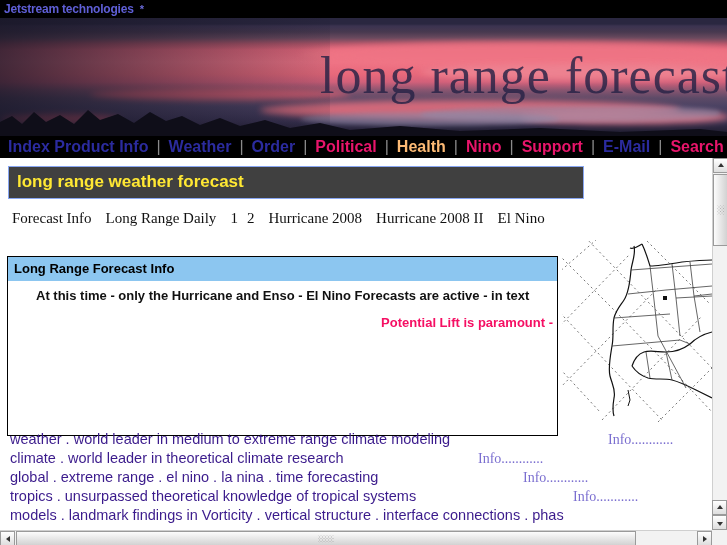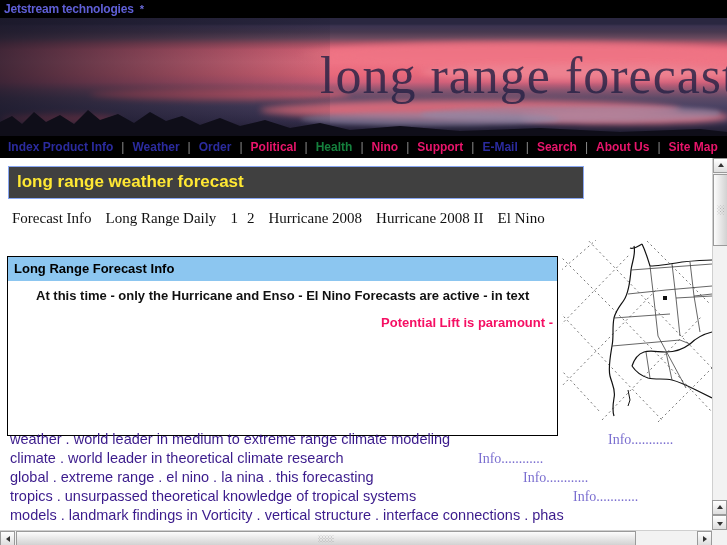--- a/index.html
+++ b/index.html
@@ -103,21 +103,21 @@
     line-height: 60px;
   }
 
   
   .navbar {
     position: absolute; top: 136px; left: 0;
     width: 727px; height: 22px;
     background: #000000;
     display: flex;
     align-items: center;
-    font-size: 12px;
+    font-size: 16px;
     font-weight: bold;
     white-space: nowrap;
     box-sizing: border-box;
   }
   .navbar .navitem {
     padding: 0 8px;
     cursor: pointer;
     text-decoration: none;
   }
   .navbar .sep { color: #8a8a8a; font-weight: normal; }
@@ -321,21 +321,21 @@
 
   <div class="navbar" id="navbar">
       <span class="navitem" style="color: rgb(43, 43, 158);">Index Product Info</span>
       <span class="sep">|</span>
       <span class="navitem" style="color: rgb(43, 43, 158);">Weather</span>
       <span class="sep">|</span>
       <span class="navitem" style="color: rgb(43, 43, 158);">Order</span>
       <span class="sep">|</span>
       <span class="navitem" style="color: rgb(232, 21, 107);">Political</span>
       <span class="sep">|</span>
-      <span class="navitem" style="color: #15803d;">Health</span>
+      <span class="navitem" style="color: #fdba74;">Health</span>
       <span class="sep">|</span>
       <span class="navitem" style="color: rgb(232, 21, 107);">Nino</span>
       <span class="sep">|</span>
       <span class="navitem" style="color: rgb(232, 21, 107);">Support</span>
       <span class="sep">|</span>
       <span class="navitem" style="color: rgb(43, 43, 158);">E-Mail</span>
       <span class="sep">|</span>
       <span class="navitem" style="color: rgb(232, 21, 107);">Search</span>
       <span class="sep">|</span>
       <span class="navitem" style="color: rgb(232, 21, 107);">About Us</span>
@@ -403,21 +403,21 @@
           </g>
           <rect x="101" y="56" width="4" height="4" fill="#111111"></rect>
           <path d="M66 150 L68 160 L66 166" stroke="#111111" stroke-width="1" fill="none"></path>
         </svg>
       </div>
     </div>
 
     <div class="taglines" id="taglines">
         <div class="line"><span class="txt">weather . world leader in medium to extreme range climate modeling</span><span class="info" style="left: 595px;">Info............</span></div>
         <div class="line"><span class="txt">climate . world leader in theoretical climate research</span><span class="info" style="left: 465px;">Info............</span></div>
-        <div class="line"><span class="txt">global . extreme range . el nino . la nina . this forecasting</span><span class="info" style="left: 510px;">Info............</span></div>
+        <div class="line"><span class="txt">global . extreme range . el nino . la nina . time forecasting</span><span class="info" style="left: 510px;">Info............</span></div>
         <div class="line"><span class="txt">tropics . unsurpassed theoretical knowledge of tropical systems</span><span class="info" style="left: 560px;">Info............</span></div>
         <div class="line"><span class="txt">models . landmark findings in Vorticity . vertical structure . interface connections . phas</span></div>
       </div>
   </div>
 
   <div class="vscroll">
     <div class="sbbtn up"></div>
     <div class="vthumb">
         <span class="grip"></span>
       </div>

